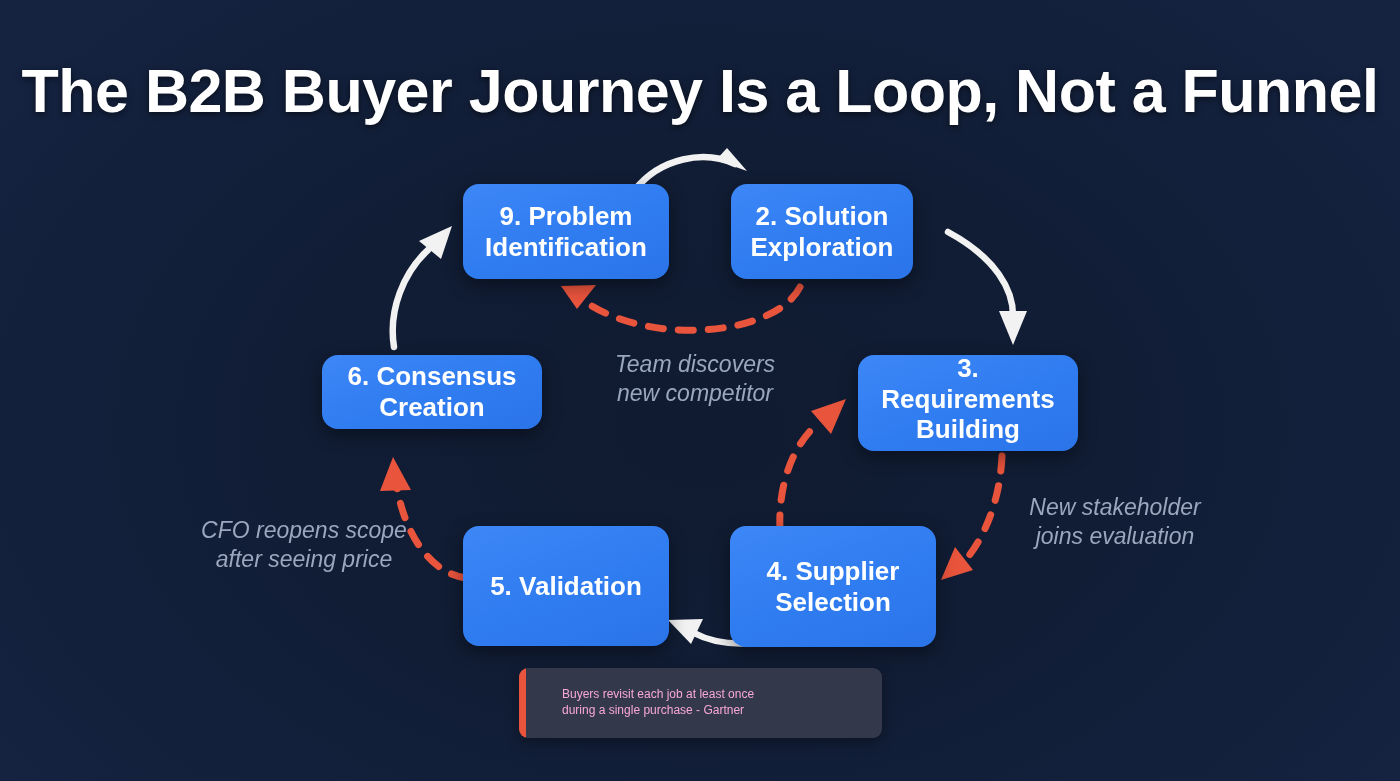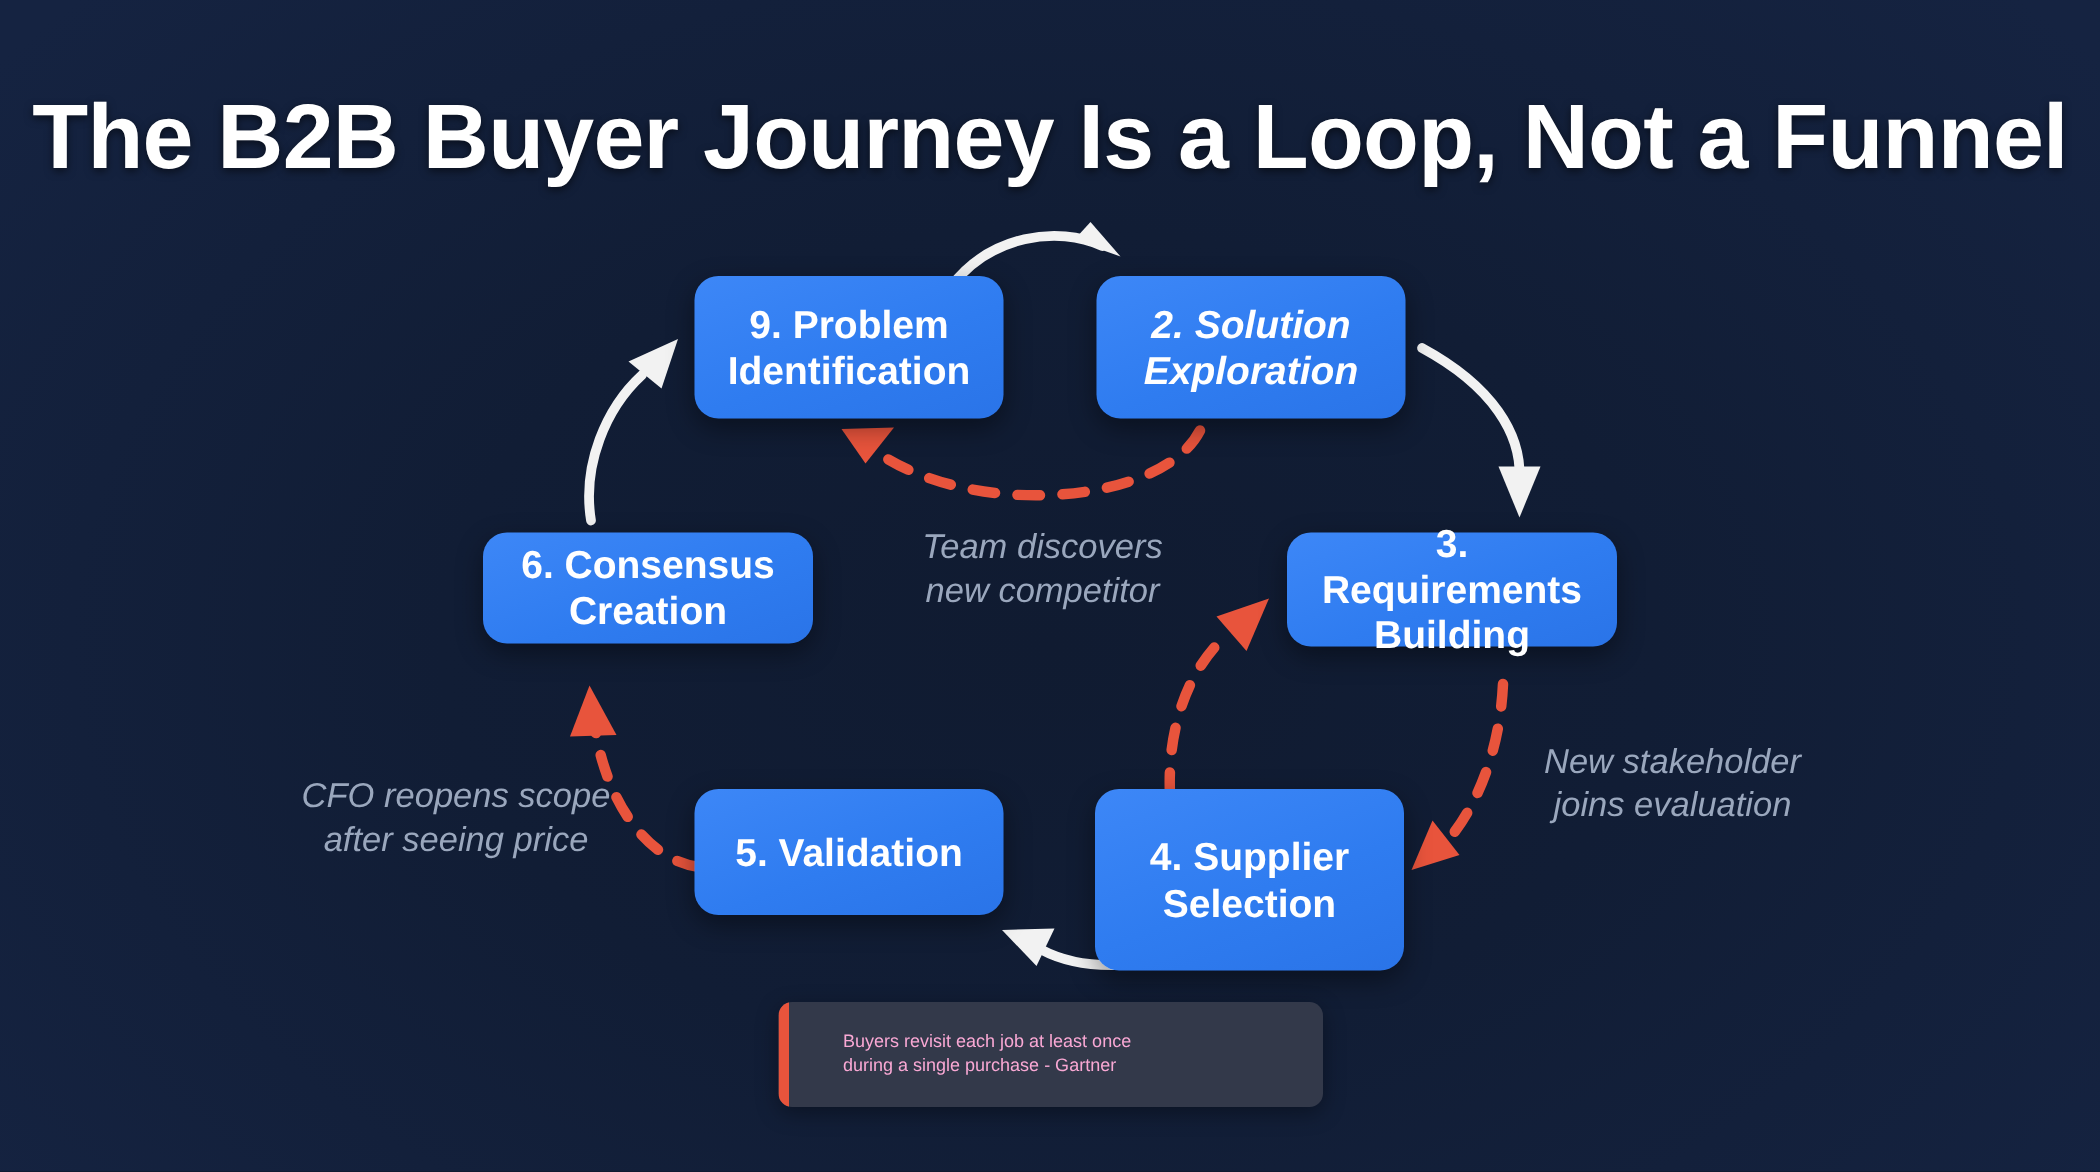--- a/index.html
+++ b/index.html
@@ -141,36 +141,36 @@
       <path d="M 466,578 C 429,573 404,531 397,487" stroke="#e8543c" stroke-width="7" fill="none" stroke-linecap="round" stroke-dasharray="15 15"></path>
       <path d="M 393,457 L 411,490 L 380,491 Z" fill="#e8543c"></path>
     </g>
   </svg>
 
   <div class="node" style="left:463px; top:184px; width:206px; height:95px;">
     <span style="white-space:pre-line;">9. Problem
 Identification</span>
   </div>
 
-  <div class="node" style="left:731px; top:184px; width:206px; height:95px;font-style:italic;">
+  <div class="node" style="left:731px; top:184px; width:182px; height:95px;">
     <span style="white-space:pre-line;">2. Solution
 Exploration</span>
   </div>
 
-  <div class="node" style="left:858px; top:355px; width:220px; height:76px;">
+  <div class="node" style="left:858px; top:355px; width:220px; height:96px;align-items:flex-end;">
     <span style="white-space:pre-line;">3. Requirements
 Building</span>
   </div>
 
   <div class="node" style="left:730px; top:526px; width:206px; height:121px;">
     <span style="white-space:pre-line;">4. Supplier
 Selection</span>
   </div>
 
-  <div class="node" style="left:463px; top:526px; width:206px; height:84px;">
+  <div class="node" style="left:463px; top:526px; width:206px; height:120px;">
     <span style="white-space:pre-line;">5. Validation</span>
   </div>
 
   <div class="node" style="left:322px; top:355px; width:220px; height:74px;">
     <span style="white-space:pre-line;">6. Consensus
 Creation</span>
   </div>
 
   <div class="annot" style="left:595px; top:350px; width:200px;">Team discovers
 new competitor</div>

